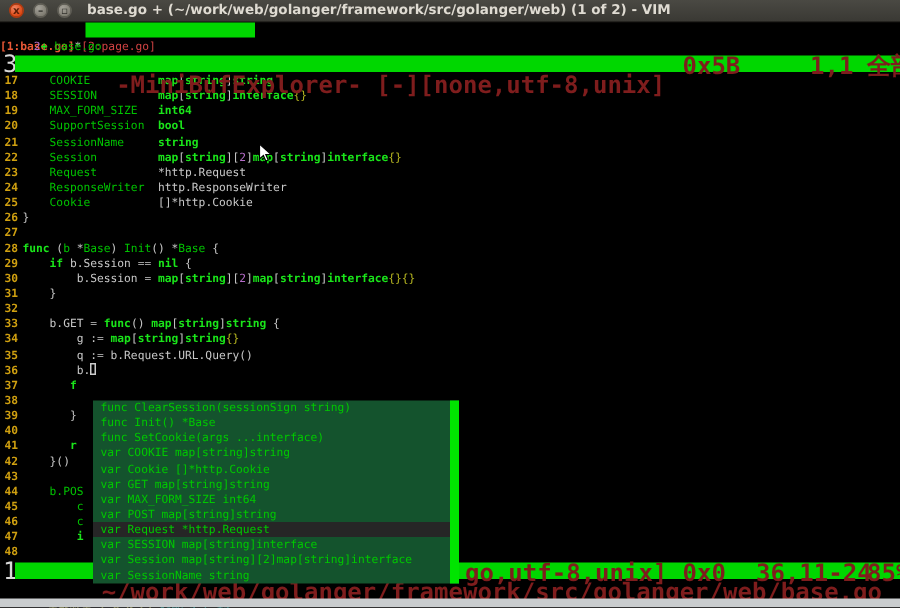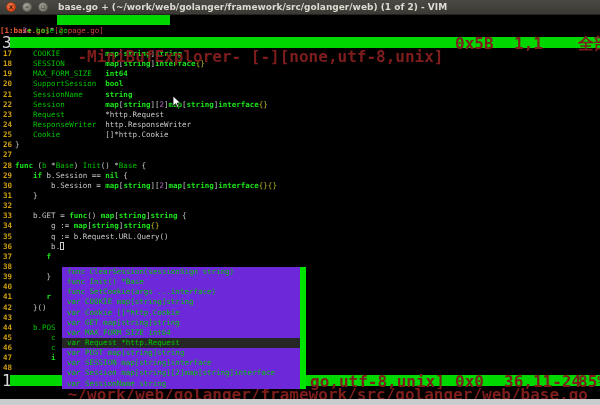--- a/index.html
+++ b/index.html
@@ -37,21 +37,21 @@
         color:#d0a010; font-weight:bold; }
   .id  { color:#00c300;margin-top:48px; }
   .kw  { color:#1ae51a; font-weight:bold; }
   .pl  { color:#c8c8c8; }
   .num { color:#b56cc8; }
   .yb  { color:#b8b821; }
   .cursor-cell { display:inline-block; width:4px; height:8px; border:1px solid #cccccc;
                  vertical-align:middle; margin-top:-2px; }
 
   
-  .popup { position:absolute; left:62px; top:252px; width:244px; background:#6d28d9;
+  .popup { position:absolute; left:62px; top:252px; width:244px; background:#14532d;
            z-index:5; }
   .popup-item { height:10.15px; line-height:10.15px; white-space:pre; font-size:7.5px;
                 color:#00c800; padding-left:5px; }
   .popup-item.sel { background:#262626; }
   .popup-scroll { position:absolute; right:0; top:0; bottom:0; width:6px; background:#00e400; }
 
   .msgrow { height:11px; line-height:11px; white-space:pre; font-size:7.5px; font-weight:bold; }
   .msg-dash { color:#c8c8c8; }
   .msg-mode { color:#d6d66e; }
   .msg-match { color:#2ec9c9; }
@@ -77,21 +77,21 @@
     <span class="fill"></span>
   </div>
 
   <div class="row mbe2" id="mbe2-text"><span style="color: rgb(234, 89, 55); font-weight: bold;">[1:base.go]</span><span style="color: rgb(216, 216, 216);">*</span><span style="color: rgb(207, 66, 66); font-weight: normal;">[2:page.go]</span></div>
 
   <div class="statusrow">
     <span class="winnum">3</span>
     <div class="bar">
       <span> -MiniBufExplorer- [-][none,utf-8,unix]</span>
       <span class="rpos" style="left:445px">0x5B</span>
-      <span class="rpos" style="left:504px">1,1</span>
+      <span class="rpos" style="left:530px">1,1</span>
       <span class="rpos" style="left:568px">全部</span>
     </div>
   </div>
 
   <div id="code-area">
       <div class="code-line"><span class="ln">17</span><span class="id">    COOKIE          </span><span class="kw">map</span><span class="pl">[</span><span class="kw">string</span><span class="pl">]</span><span class="kw">string</span></div>
       <div class="code-line"><span class="ln">18</span><span class="id">    SESSION         </span><span class="kw">map</span><span class="pl">[</span><span class="kw">string</span><span class="pl">]</span><span class="kw">interface</span><span class="yb">{}</span></div>
       <div class="code-line"><span class="ln">19</span><span class="id">    MAX_FORM_SIZE   </span><span class="kw">int64</span></div>
       <div class="code-line"><span class="ln">20</span><span class="id">    SupportSession  </span><span class="kw">bool</span></div>
       <div class="code-line"><span class="ln">21</span><span class="id">    SessionName     </span><span class="kw">string</span></div>
@@ -141,22 +141,22 @@
 
   <div class="popup" id="popup">
 
   <div class="popup-item">func ClearSession(sessionSign string)</div>
       <div class="popup-item">func Init() *Base</div>
       <div class="popup-item">func SetCookie(args ...interface)</div>
       <div class="popup-item">var COOKIE map[string]string</div>
       <div class="popup-item">var Cookie []*http.Cookie</div>
       <div class="popup-item">var GET map[string]string</div>
       <div class="popup-item">var MAX_FORM_SIZE int64</div>
+      <div class="popup-item">var POST map[string]string</div>
       <div class="popup-item sel">var Request *http.Request</div>
-      <div class="popup-item">var POST map[string]string</div>
       <div class="popup-item">var SESSION map[string]interface</div>
       <div class="popup-item">var Session map[string][2]map[string]interface</div>
       <div class="popup-item">var SessionName string</div>
       <div class="popup-scroll"></div>
     </div>
 
   <div class="bottom-strip"></div>
 </div>
 
 <svg class="mouse-cursor" width="10" height="14" viewBox="0 0 10 14">

